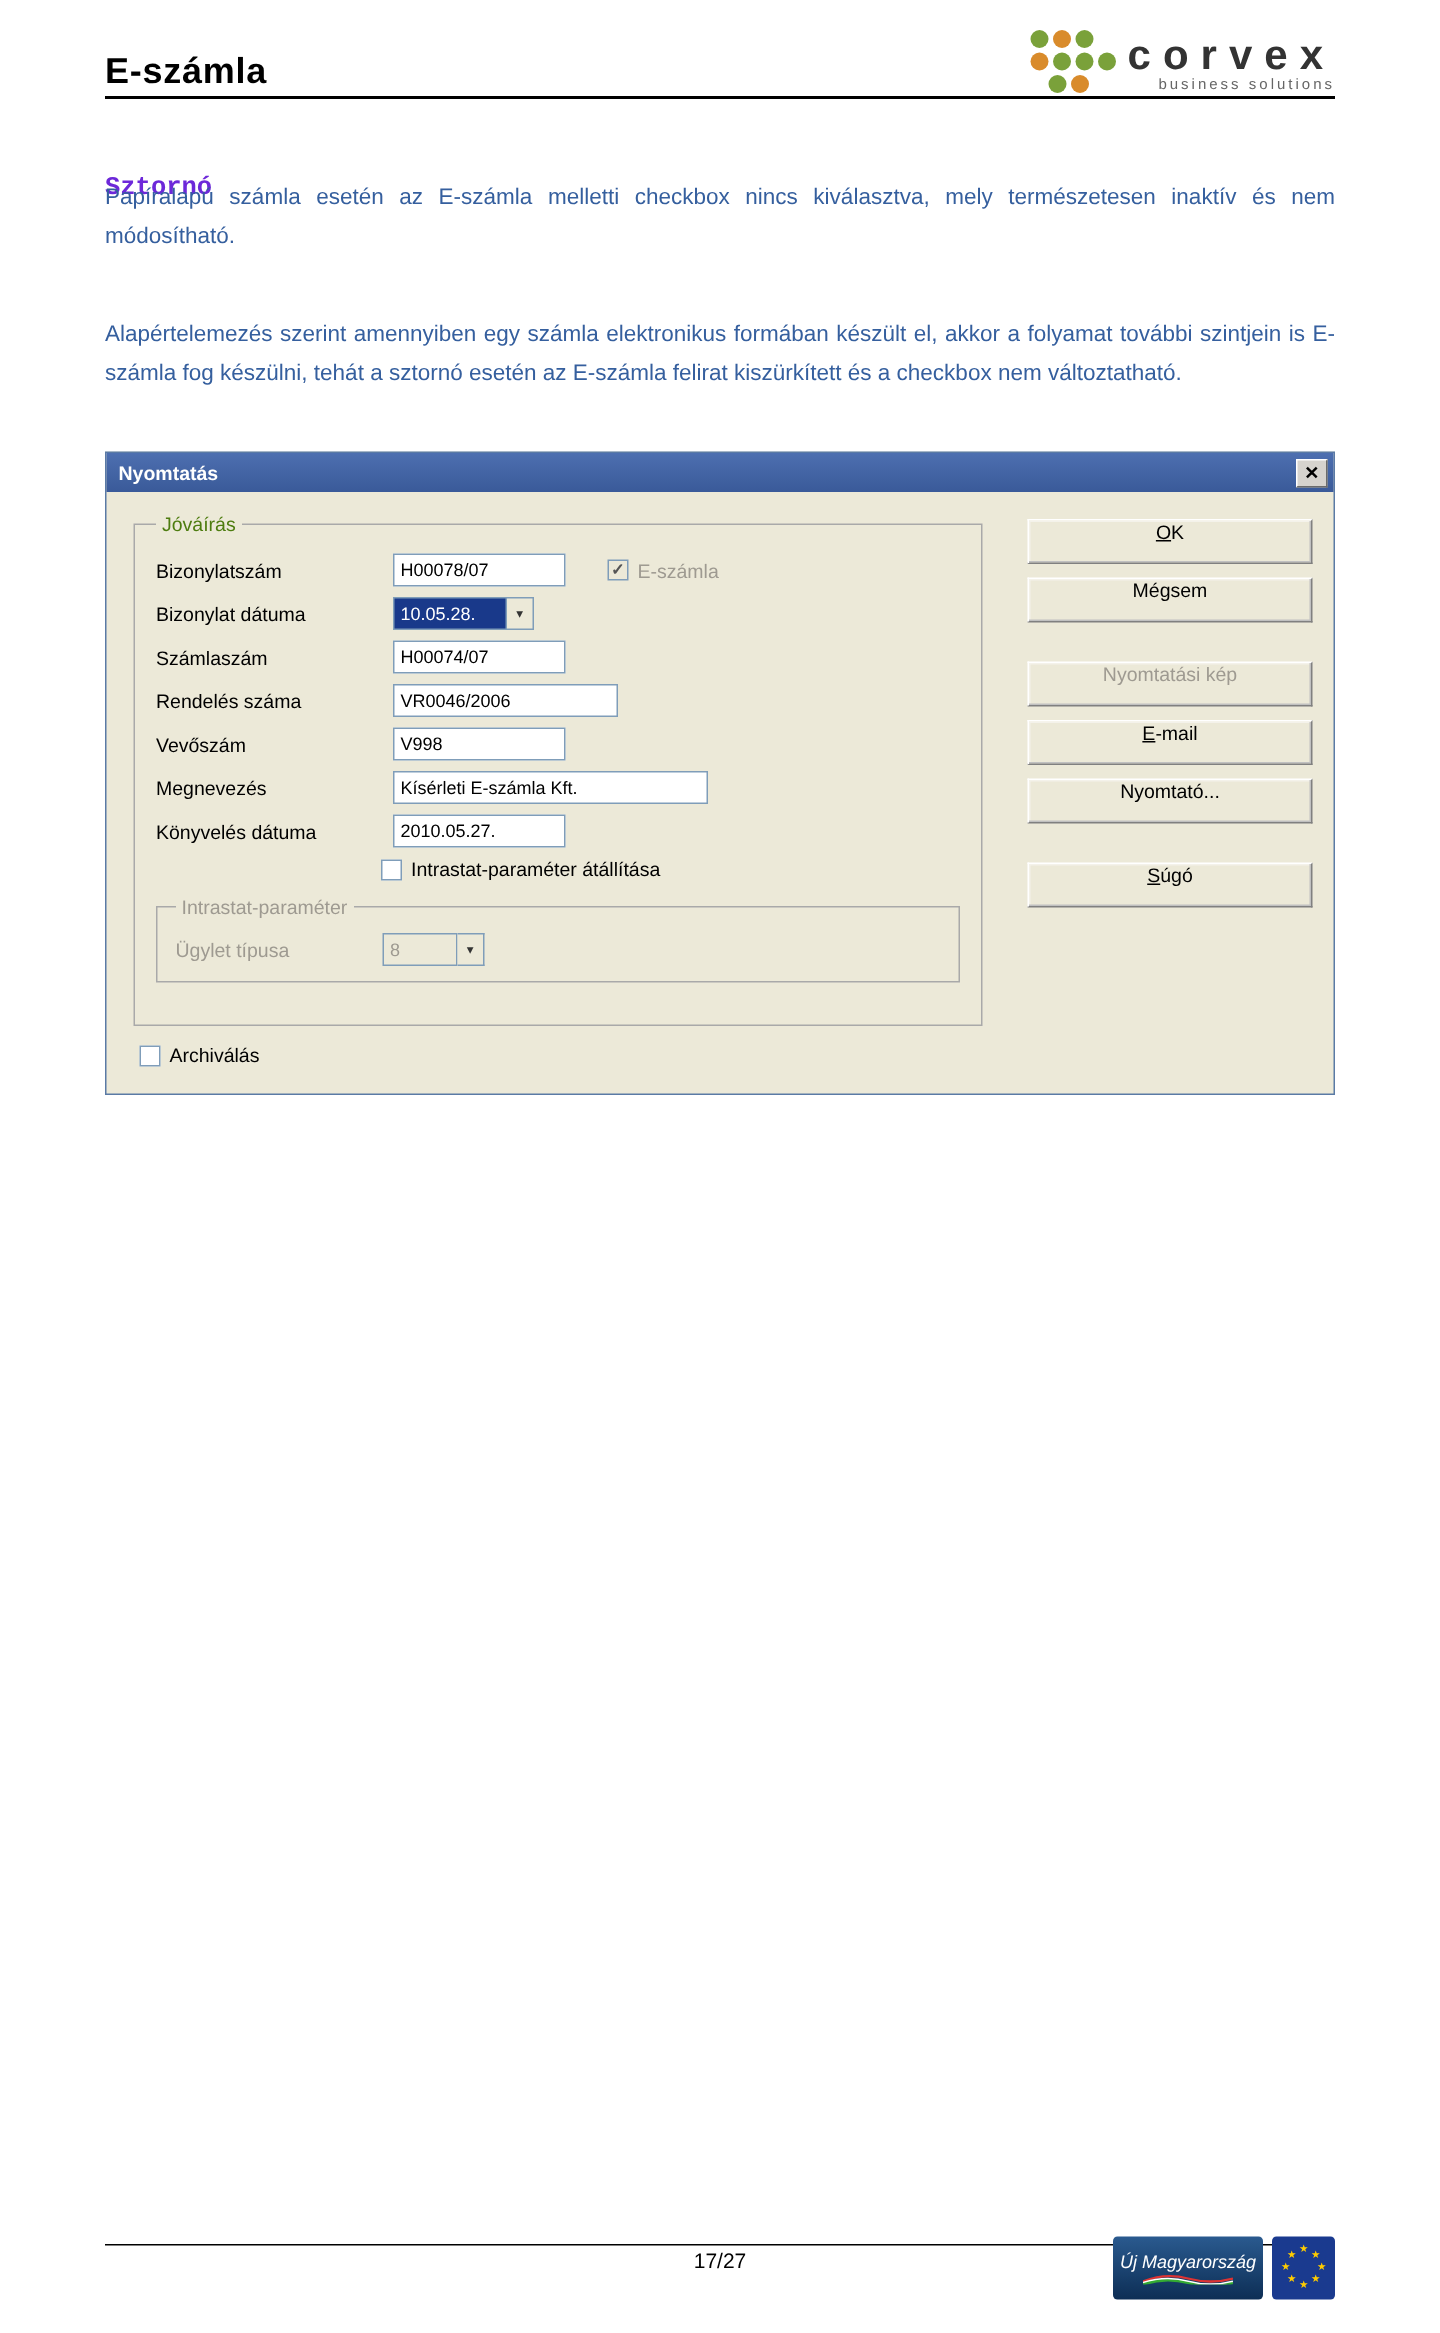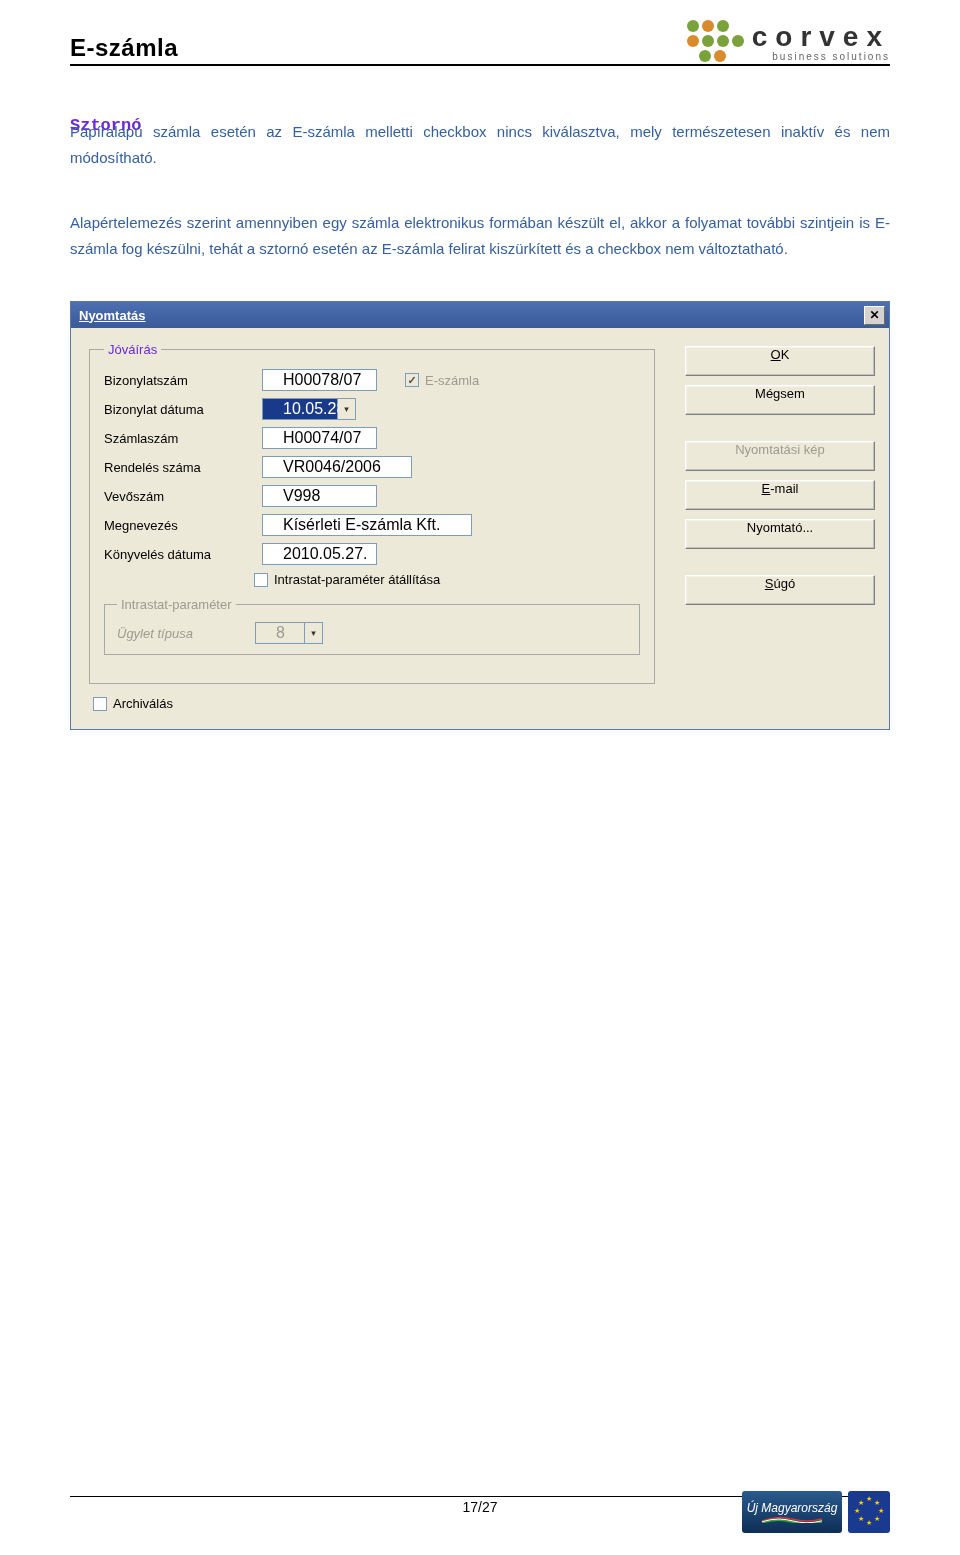--- a/index.html
+++ b/index.html
@@ -66,21 +66,21 @@
   }
   .titlebar {
     background: linear-gradient(#4d6fb0, #3a5a99);
     color: #fff;
     display: flex;
     justify-content: space-between;
     align-items: center;
     padding: 3px 4px 3px 8px;
     height: 26px;
   }
-  .titlebar-text { font-weight: bold; font-size: 13px; text-decoration: underline; }
+  .titlebar-text { font-weight: bold; font-size: 13px; }
   .close-btn {
     width: 21px; height: 19px;
     background: #d6d3ce;
     border: 1px solid #fff;
     border-right-color:#6b6b6b; border-bottom-color:#6b6b6b;
     display:flex; align-items:center; justify-content:center;
     font-family: Arial, sans-serif; font-size:12px; font-weight:bold; color:#000;
   }
   .dialog-body {
     padding: 14px 14px 18px 18px;
@@ -111,41 +111,41 @@
   .winbtn .ul { text-decoration: underline; }
 
   fieldset.groupbox {
     border: 1px solid #a9a9a9;
     padding: 12px 14px 16px 14px;
     margin-bottom: 12px;
   }
   fieldset.groupbox > legend {
     padding: 0 4px;
     font-size: 13px;
-    color:#6d28d9;
+    color:#4d7c0f;
   }
   fieldset.groupbox.disabled > legend { color:#9e9a91; }
 
   .form-row {
     display: flex;
     align-items: center;
     margin-bottom: 7px;
     gap: 8px;
   }
   .form-label {
     width: 150px;
     font-size: 13px;
   }
   .text-input {
     height: 22px;
     border: 1px solid #7f9db9;
     background: #fff;
-    padding: 1px 20px;
+    padding: 1px 4px;
     font-family: Tahoma, sans-serif;
-    font-size: 16px;
+    font-size: 12px;
     display:flex; align-items:center;
   }
   .text-input.date { background:#19398a; color:#fff; width:76px; }
   .date-wrap { display:flex; }
   .date-dd {
     width: 18px; height:22px;
     border:1px solid #7f9db9; border-left:none;
     background:#ece9d8;
     display:flex; align-items:center; justify-content:center;
     font-size:9px; color:#333;
@@ -289,21 +289,21 @@
           </div>
 
           <div class="cb-wrap intrastat-row">
             <span class="cb"></span>
             <span>Intrastat-paraméter átállítása</span>
           </div>
 
           <fieldset class="groupbox disabled" style="margin-top:10px; padding:10px 12px;">
             <legend class="disabled-text">Intrastat-paraméter</legend>
             <div class="form-row" style="margin-bottom:0;">
-              <div class="form-label disabled-text" style="width:130px;font-style:italic;">Ügylet típusa</div>
+              <div class="form-label disabled-text" style="width:130px;">Ügylet típusa</div>
               <div class="date-wrap">
                 <div class="text-input w60 disabled-text" style="background:#ece9d8;">8</div>
                 <div class="date-dd">▾</div>
               </div>
             </div>
           </fieldset>
         </fieldset>
 
         <div class="cb-wrap" style="margin-left:4px;">
           <span class="cb"></span>

